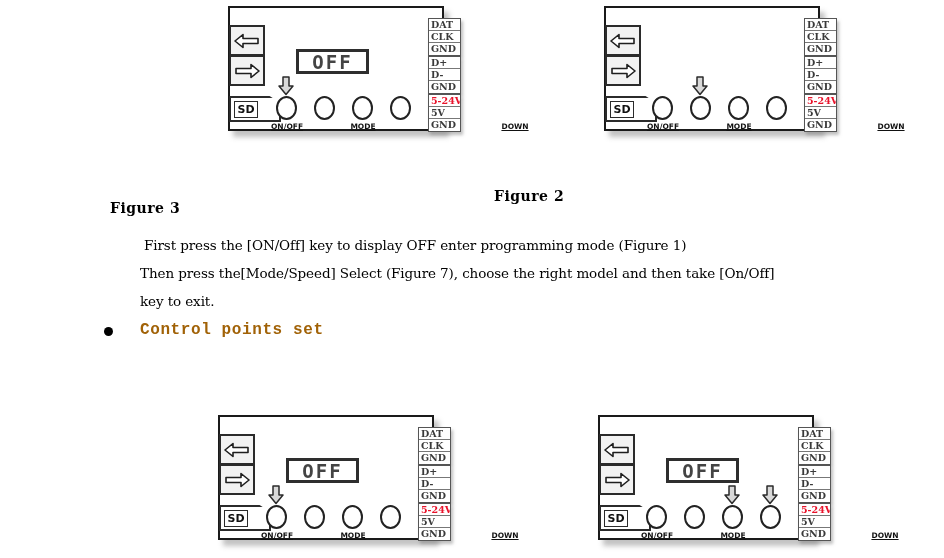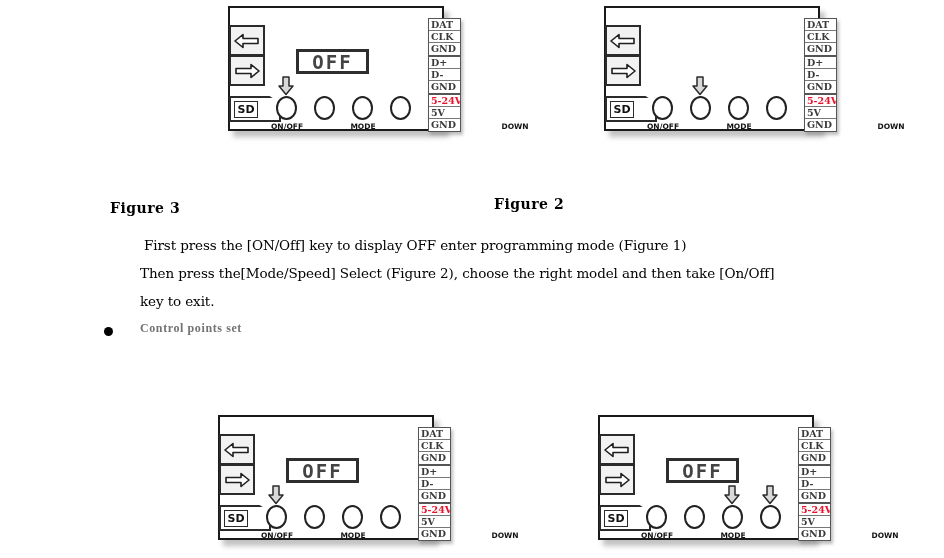--- a/index.html
+++ b/index.html
@@ -109,20 +109,21 @@
   }
   .pbtn-label {
     position: absolute;
     top: 26px;
     font-family: "DejaVu Sans", sans-serif;
     font-size: 7.5px;
     font-weight: bold;
     color: #111;
     white-space: nowrap;
     text-align: center;
+    text-decoration: underline;
   }
 
   
   .ind-arrow {
     position: absolute;
     top: -20px;
     width: 16px;
     height: 20px;
   }
 
@@ -172,24 +173,24 @@
   }
   .bullet-dot {
     position: absolute;
     width: 9px;
     height: 9px;
     border-radius: 50%;
     background: #000;
   }
   .bullet-text {
     position: absolute;
-    font-family: Liberation Serif, serif;
-    font-size: 12px;
-    font-weight: bold;
-    color: #737373;
+    font-family: Liberation Mono, monospace;
+    font-size: 16px;
+    font-weight: bold;
+    color: #a16207;
     white-space: nowrap;
     letter-spacing: 0.6px;
   }
 </style>
 </head>
 <body>
 
 <div class="board" id="board-1" style="left:228px; top:6px;">
     <div class="side-pad top">
       <span>
@@ -382,20 +383,20 @@
       <div class="term-cell">GND</div>
     </div>
     <div class="term-block" style="top: 86px;">
       <div class="term-cell accent">5-24V</div>
       <div class="term-cell">5V</div>
       <div class="term-cell">GND</div>
     </div>
   </div>
 
 <div class="fig-caption" style="left:110px; top:200px;">Figure 3</div>
-<div class="fig-caption" style="left:494px; top:196px;">Figure 2</div>
+<div class="fig-caption" style="left:494px; top:188px;">Figure 2</div>
 
 <div class="body-line" style="left:144px; top:237px;">First press the [ON/Off] key to display OFF enter programming mode (Figure 1)</div>
-<div class="body-line" style="left:140px; top:265px;">Then press the[Mode/Speed] Select  (Figure 2), choose the right model and then take [On/Off]</div>
+<div class="body-line" style="left:140px; top:265px;">Then press the[Mode/Speed] Select  (Figure 7), choose the right model and then take [On/Off]</div>
 <div class="body-line" style="left:140px; top:293px;">key to exit.</div>
 
 <div class="bullet-dot" style="left:104px; top:327px;"></div>
 <div class="bullet-text" style="left:140px; top:321px;">Control points set</div>
 
 </body></html>

